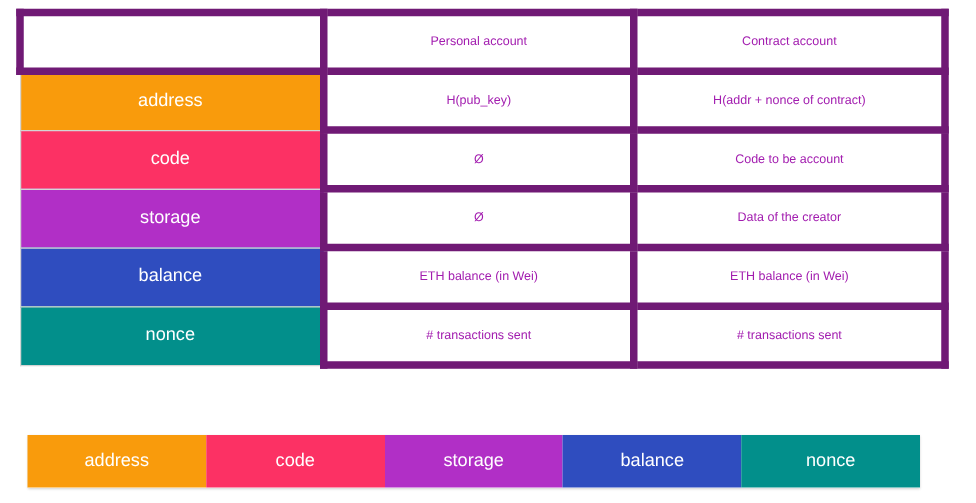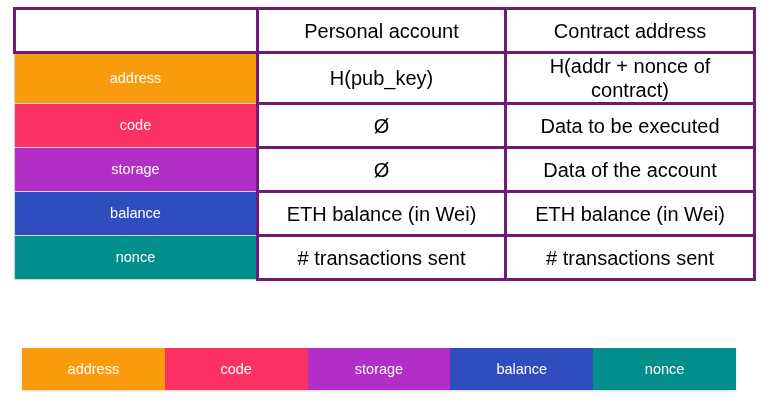--- a/index.html
+++ b/index.html
@@ -29,25 +29,25 @@
     table-layout: fixed;
     width: 740px;
     height: 247px;
   }
   table.acct-table col.c-label { width: 243px; }
   table.acct-table col.c-personal { width: 248px; }
   table.acct-table col.c-contract { width: 249px; }
 
   table.acct-table td,
   table.acct-table th {
-    border: 3px solid #701a75;
+    border: 6px solid #701a75;
     padding: 0 6px;
     font-weight: normal;
-    font-size: 20px;
-    color: #000000;
+    font-size: 10px;
+    color: #a21caf;
     text-align: center;
     vertical-align: middle;
     line-height: 1.2;
     height: 41px;
   }
   table.acct-table tr.header-row th { height: 41px; }
   table.acct-table td.label-cell {
     color: #ffffff;
     font-size: 14.5px;
     border-color: rgba(255,255,255,0.0);
@@ -84,38 +84,38 @@
   <table class="acct-table">
     <colgroup>
       <col class="c-label">
       <col class="c-personal">
       <col class="c-contract">
     </colgroup>
     <thead>
       <tr class="header-row">
         <th class="label-cell blank"></th>
         <th>Personal account</th>
-        <th>Contract address</th>
+        <th>Contract account</th>
       </tr>
     </thead>
     <tbody>
       <tr>
         <td class="label-cell" style="background-color: rgb(249, 155, 12);">address</td>
         <td>H(pub_key)</td>
         <td>H(addr + nonce of contract)</td>
       </tr>
       <tr>
         <td class="label-cell" style="background-color: rgb(252, 49, 100);">code</td>
         <td>Ø</td>
-        <td>Data to be executed</td>
+        <td>Code to be account</td>
       </tr>
       <tr>
         <td class="label-cell" style="background-color: rgb(177, 47, 198);">storage</td>
         <td>Ø</td>
-        <td>Data of the account</td>
+        <td>Data of the creator</td>
       </tr>
       <tr>
         <td class="label-cell" style="background-color: rgb(47, 77, 191);">balance</td>
         <td>ETH balance (in Wei)</td>
         <td>ETH balance (in Wei)</td>
       </tr>
       <tr>
         <td class="label-cell" style="background-color: rgb(2, 143, 139);">nonce</td>
         <td># transactions sent</td>
         <td># transactions sent</td>

